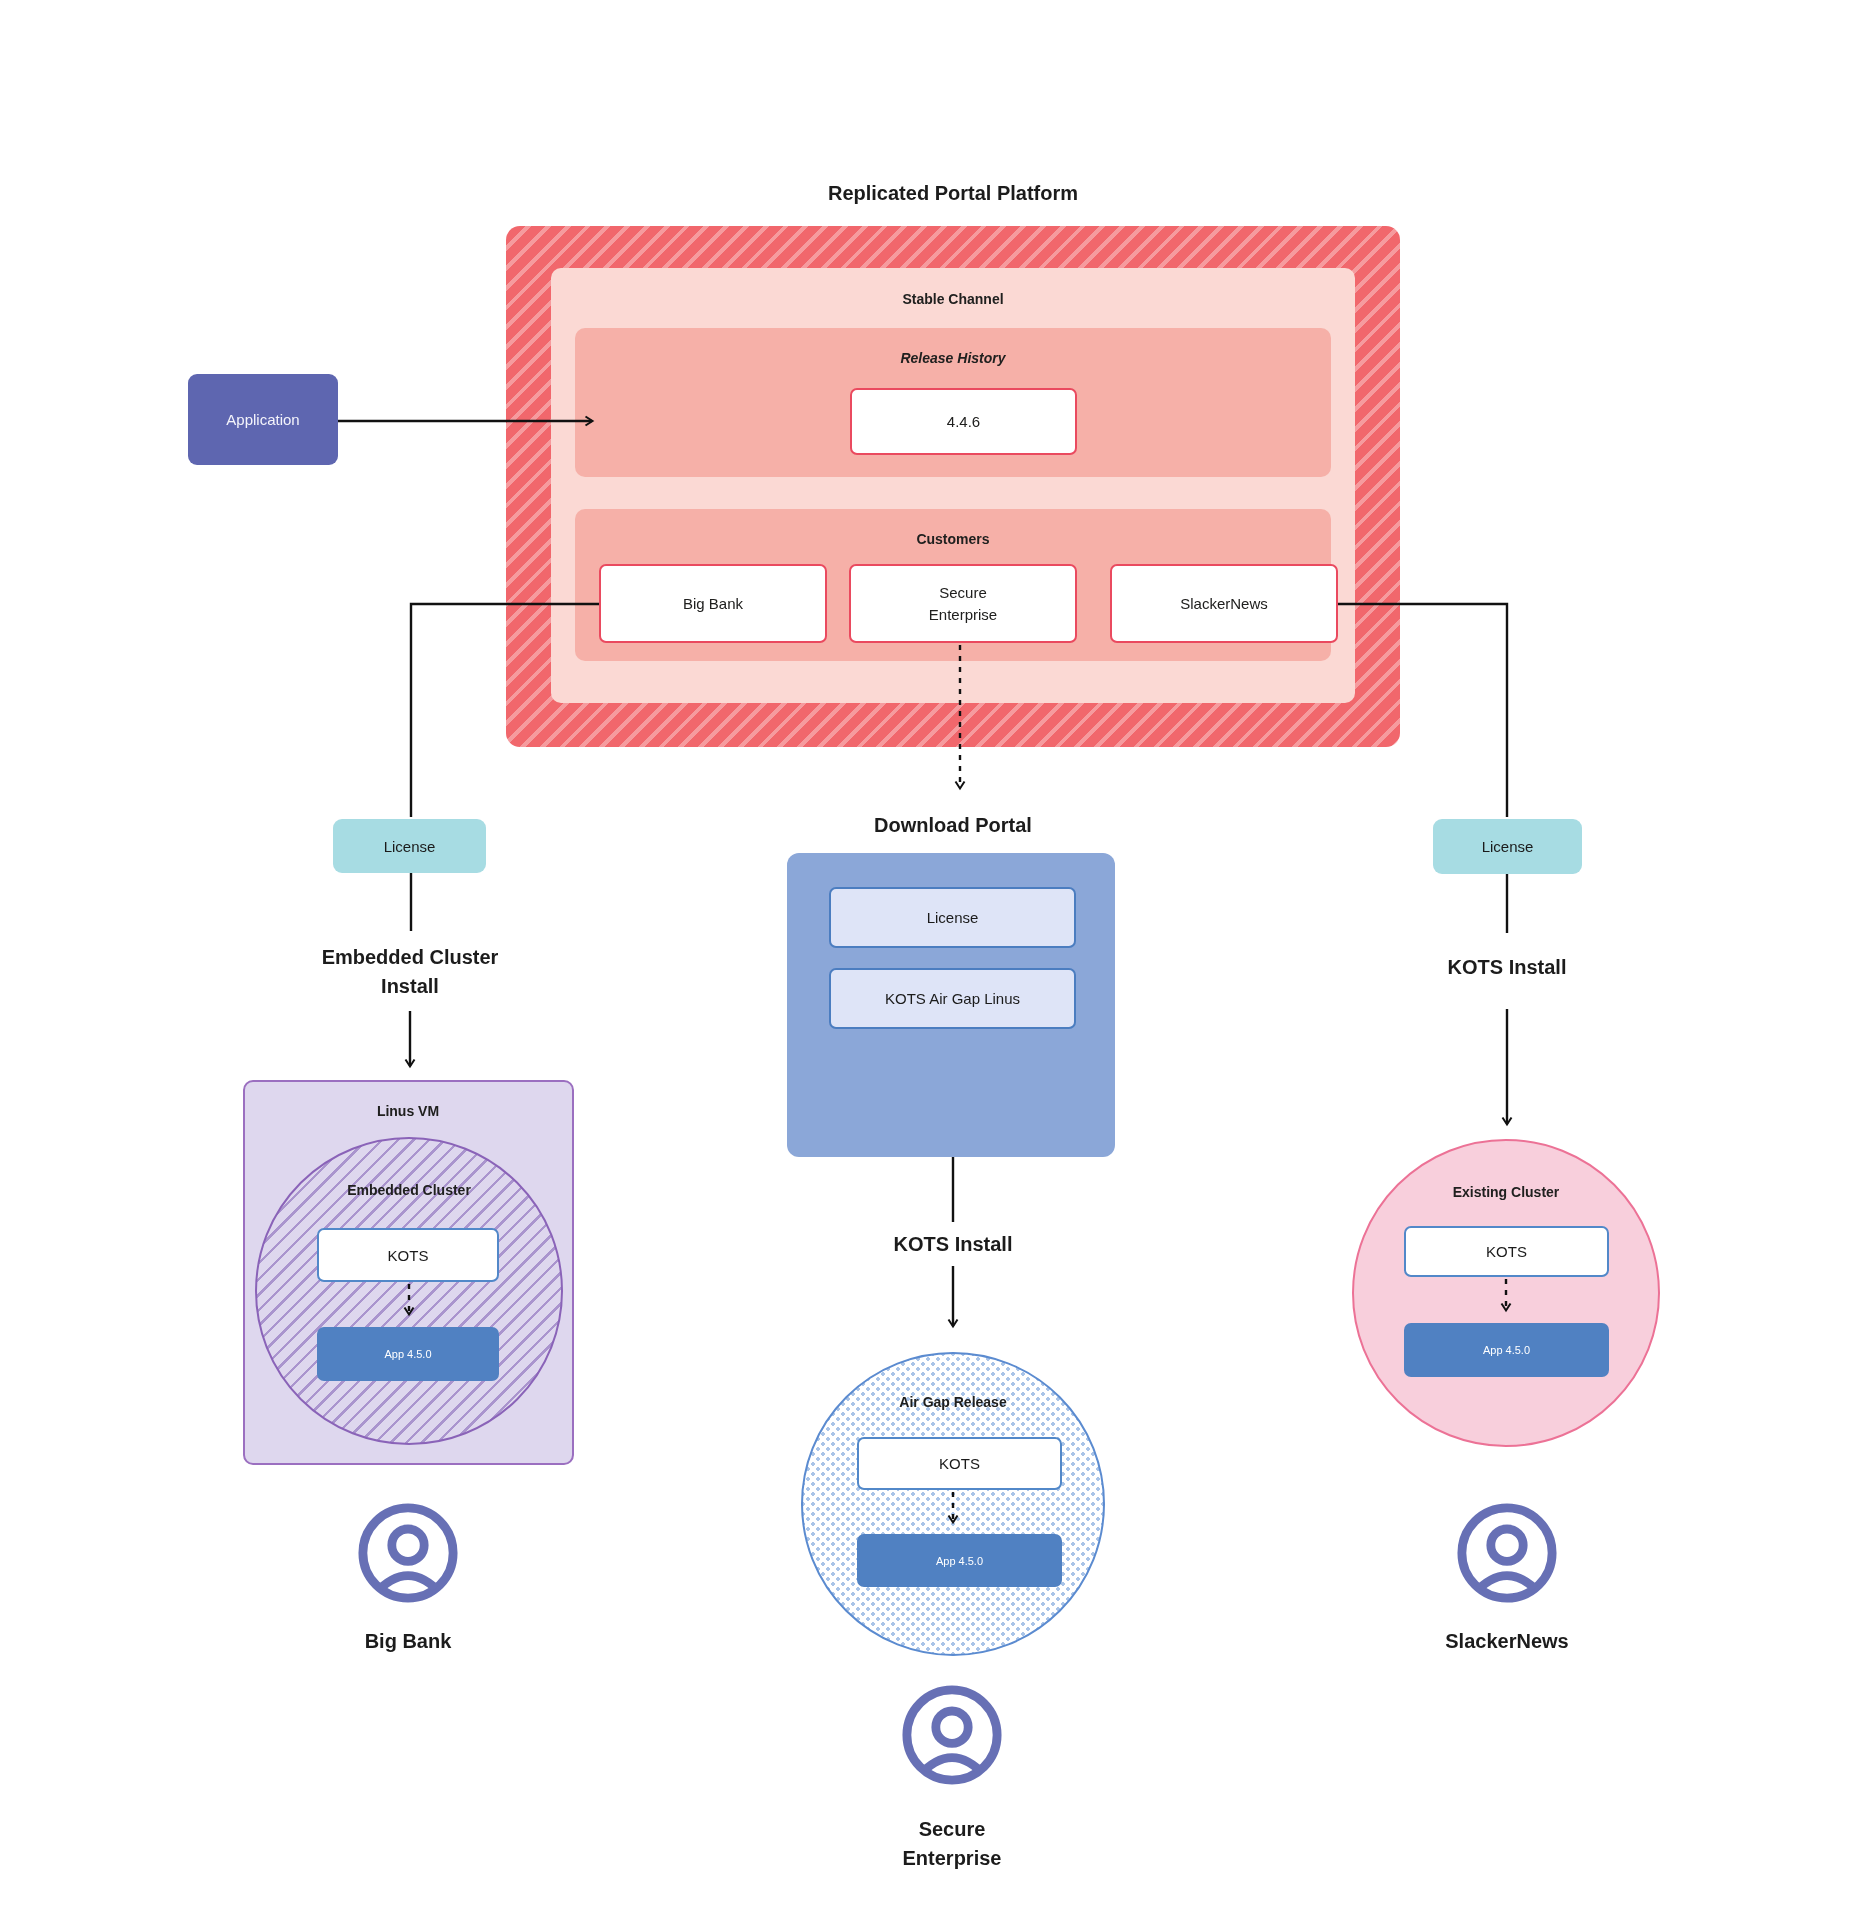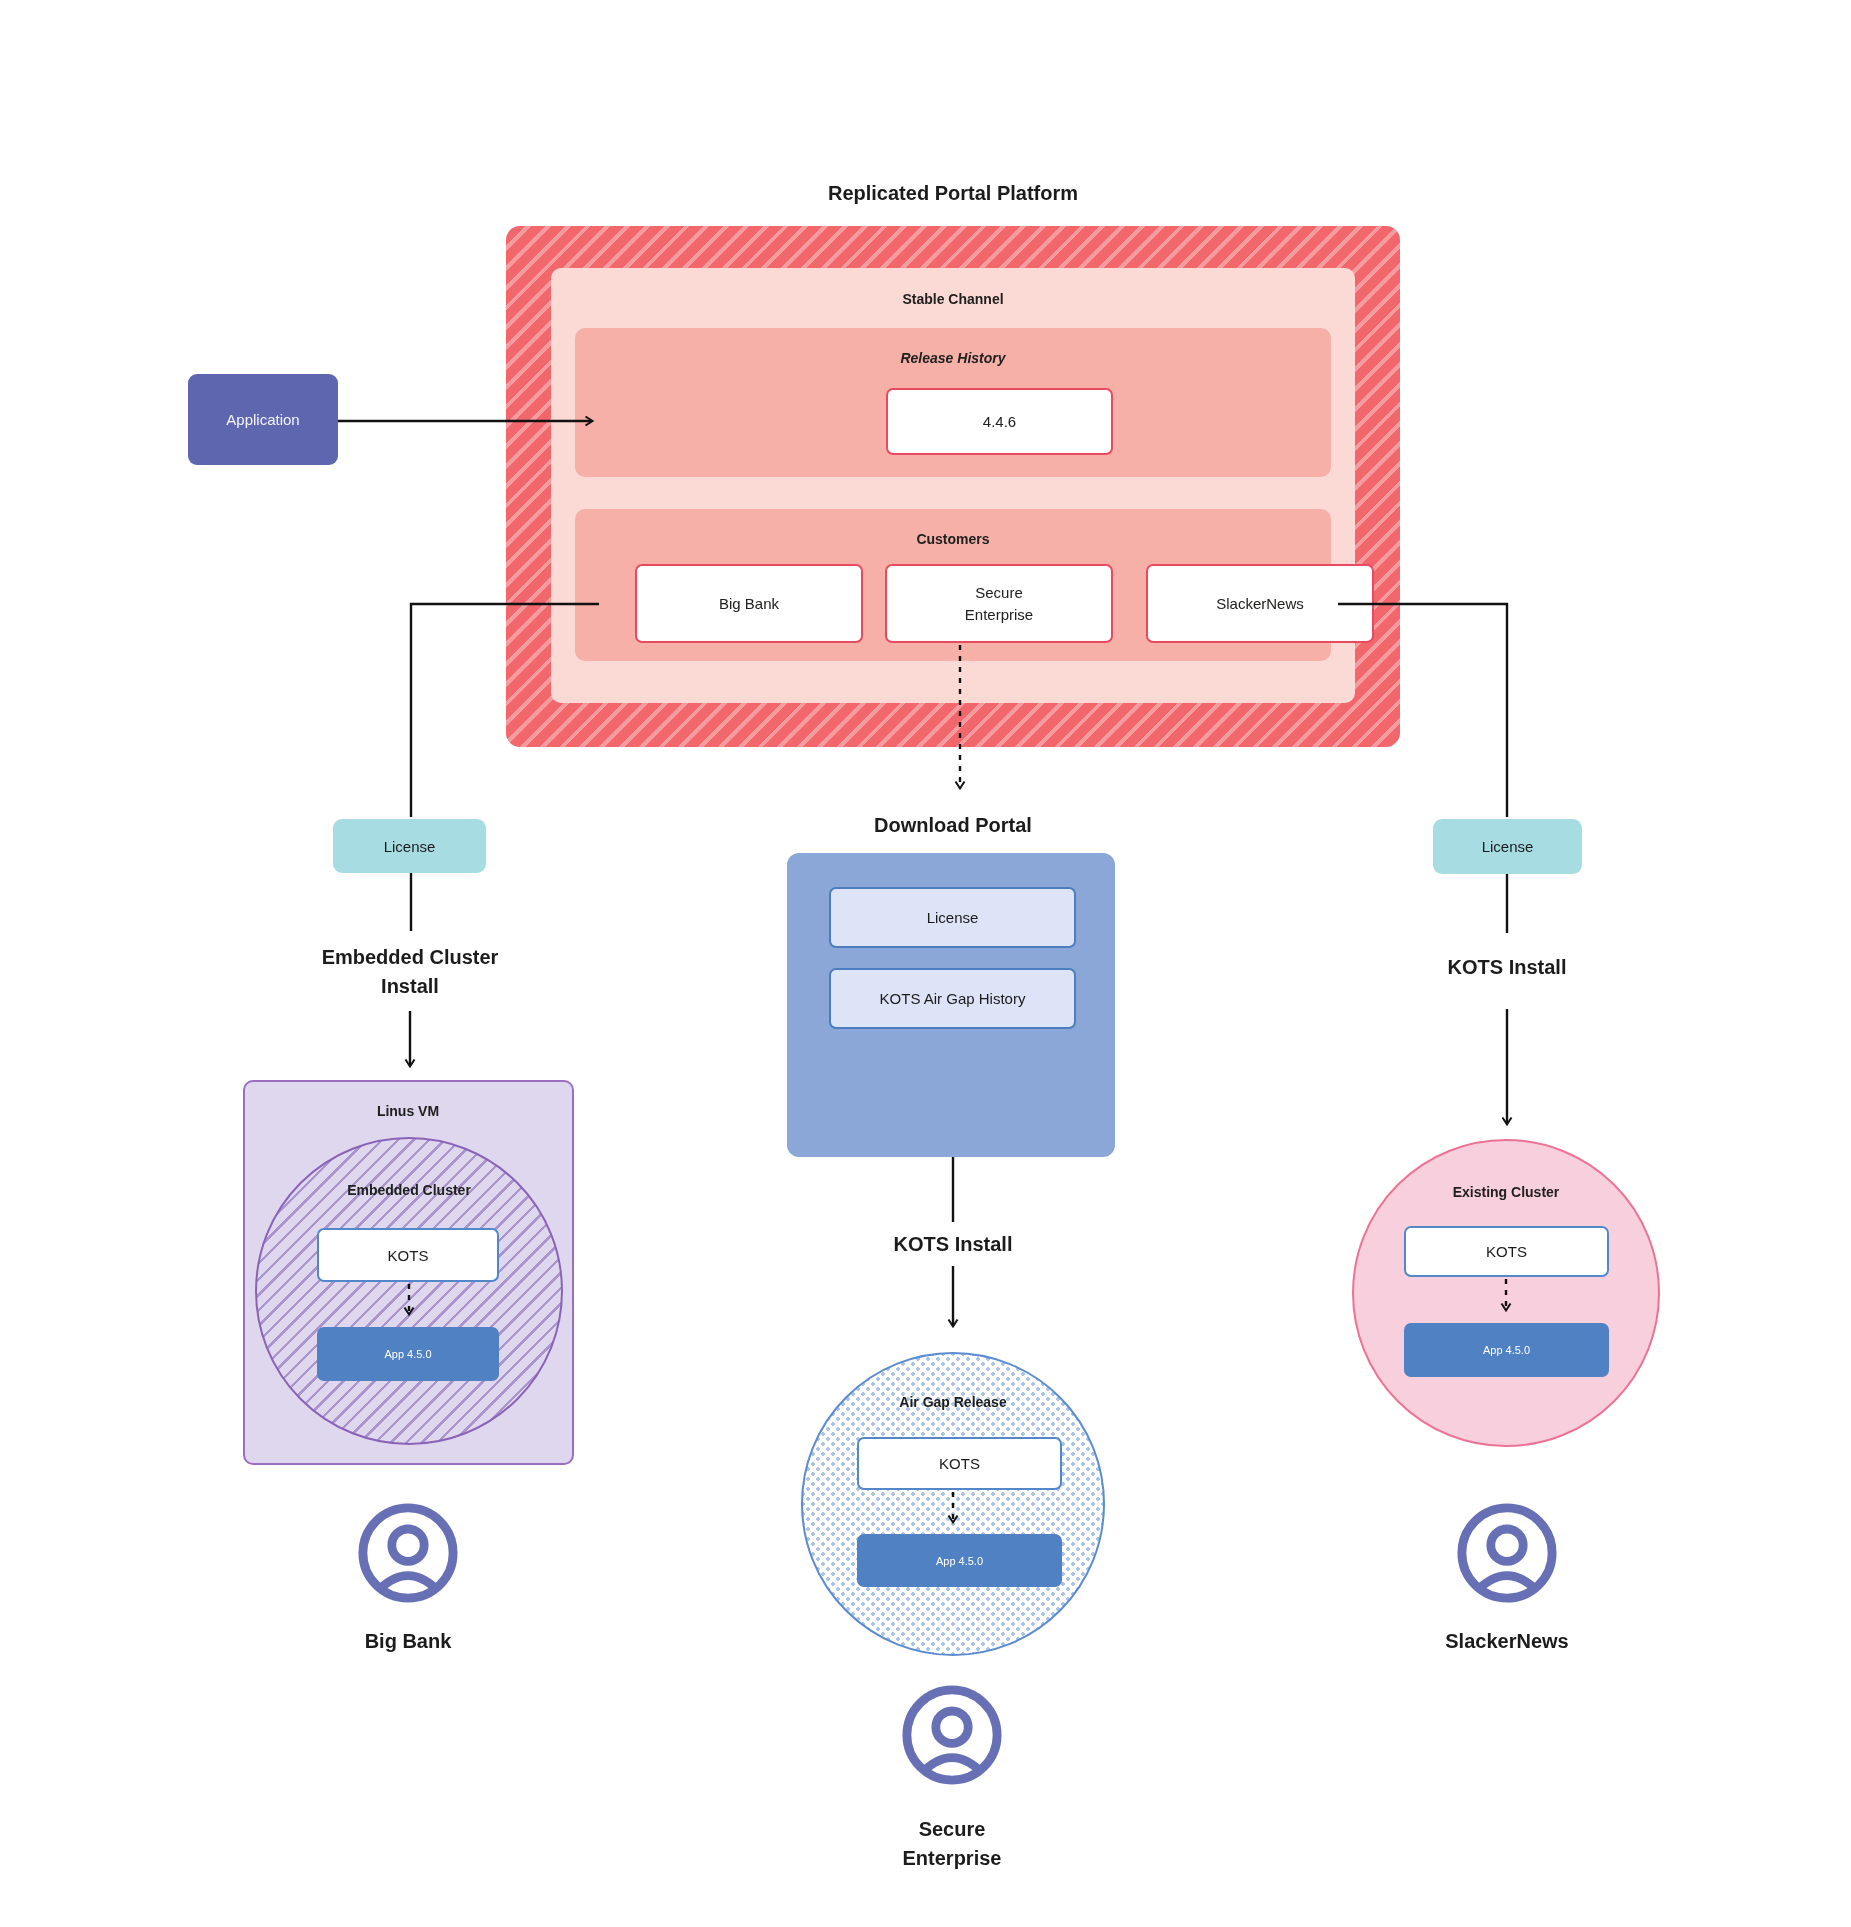--- a/index.html
+++ b/index.html
@@ -13,21 +13,21 @@
   .hatch-red{
     background-color:#f1676c;
     background-image:repeating-linear-gradient(135deg, rgba(255,255,255,0.34) 0 4px, rgba(255,255,255,0) 4px 14px);
     border-radius:14px;
   }
   .stable{background:#fbd9d4;border-radius:10px;}
   .salmon{background:#f6b0a8;border-radius:10px;}
   .sec-label{font-size:14px;font-weight:700;color:#20201f;}
   .node-label{font-size:15px;font-weight:400;color:#20201f;}
   .release-hot{background:#ea4a5f;border-radius:9px;color:#ffffff;font-size:15px;}
-  .white-red{background:#ffffff;border:2px solid #ea4a5f;border-radius:7px;margin-left:36px;}
+  .white-red{background:#ffffff;border:2px solid #ea4a5f;border-radius:7px;}
   .app-node{background:#5e66b0;border-radius:9px;color:#f4f4fb;font-size:15px;}
 
   
   .license-node{background:#a7dce3;border-radius:9px;font-size:15px;}
   .flow-label{font-size:20px;font-weight:700;color:#1c1c1c;}
   .portal{background:#8ba7d8;border-radius:12px;}
   .portal-item{background:#dee4f7;border:2px solid #4b7dc0;border-radius:7px;font-size:15px;}
   .kots-node{background:#ffffff;border:2px solid #5288c9;border-radius:7px;font-size:15px;}
   .appblue-node{background:#5081c2;border-radius:7px;color:#ffffff;font-size:11px;}
 
@@ -85,21 +85,21 @@
   <div class="abs vm-box" style="left:243px;top:1080px;width:331px;height:385px;"></div>
   <div class="abs center sec-label" style="left:258px;top:1100px;width:300px;height:22px;">Linus VM</div>
   <div class="abs circle embedded-circle" style="left:255px;top:1137px;width:308px;height:308px;"></div>
   <div class="abs center sec-label" style="left:259px;top:1179px;width:300px;height:22px;">Embedded Cluster</div>
   <div class="abs center kots-node" style="left:317px;top:1228px;width:182px;height:54px;">KOTS</div>
   <div class="abs center appblue-node" style="left:317px;top:1327px;width:182px;height:54px;">App 4.5.0</div>
 
   <div class="abs center flow-label" style="left:803px;top:812px;width:300px;height:26px;">Download Portal</div>
   <div class="abs portal" style="left:787px;top:853px;width:328px;height:304px;"></div>
   <div class="abs center portal-item" style="left:829px;top:887px;width:247px;height:61px;">License</div>
-  <div class="abs center portal-item" style="left:829px;top:968px;width:247px;height:61px;">KOTS Air Gap History</div>
+  <div class="abs center portal-item" style="left:829px;top:968px;width:247px;height:61px;">KOTS Air Gap Linus</div>
   <div class="abs center flow-label" style="left:803px;top:1231px;width:300px;height:26px;">KOTS Install</div>
 
   <div class="abs circle airgap-circle" style="left:801px;top:1352px;width:304px;height:304px;"></div>
   <div class="abs center sec-label" style="left:803px;top:1391px;width:300px;height:22px;">Air Gap Release</div>
   <div class="abs center kots-node" style="left:857px;top:1437px;width:205px;height:53px;">KOTS</div>
   <div class="abs center appblue-node" style="left:857px;top:1534px;width:205px;height:53px;">App 4.5.0</div>
 
   <div class="abs center license-node" style="left:1433px;top:819px;width:149px;height:55px;">License</div>
   <div class="abs center flow-label" style="left:1357px;top:954px;width:300px;height:26px;">KOTS Install</div>
   <div class="abs circle existing-circle" style="left:1352px;top:1139px;width:308px;height:308px;"></div>

